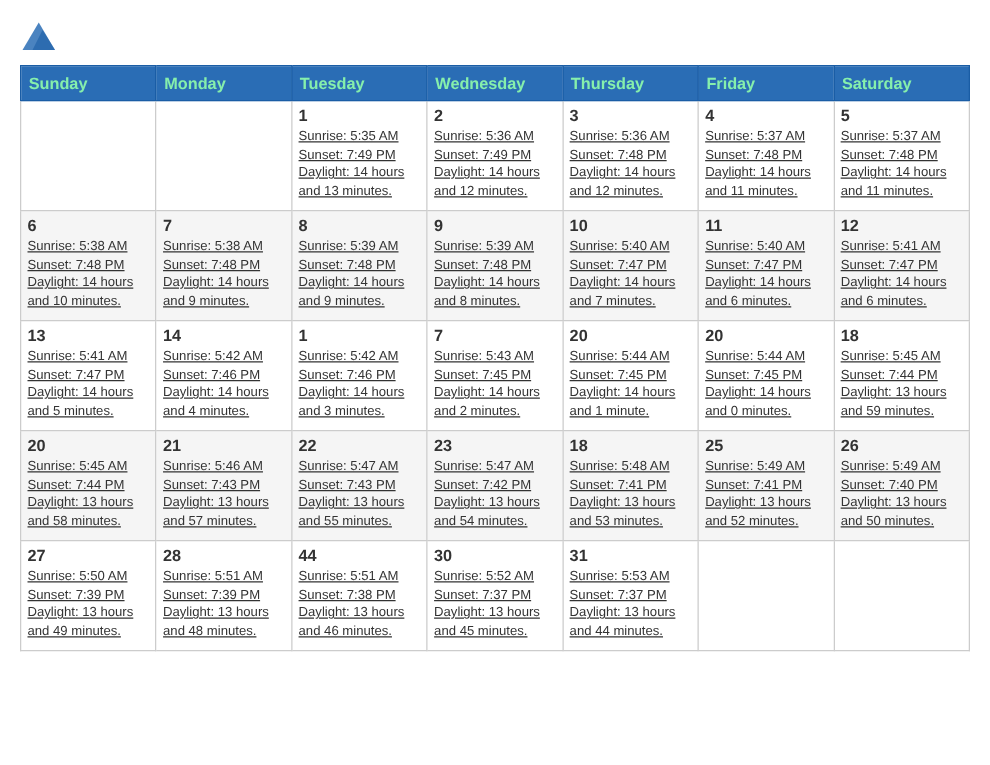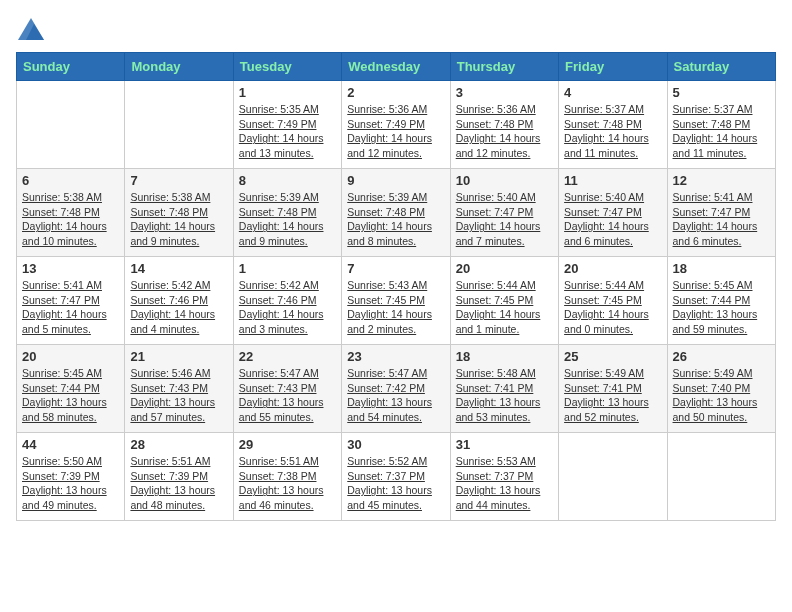--- a/index.html
+++ b/index.html
@@ -230,29 +230,29 @@
           <span class="day-number">25</span>
           <div class="day-info">Sunrise: 5:49 AM<br>Sunset: 7:41 PM<br>Daylight: 13 hours and 52 minutes.</div>
         </td>
         <td>
           <span class="day-number">26</span>
           <div class="day-info">Sunrise: 5:49 AM<br>Sunset: 7:40 PM<br>Daylight: 13 hours and 50 minutes.</div>
         </td>
       </tr>
       <tr>
         <td>
-          <span class="day-number">44</span>
+          <span class="day-number">27</span>
           <div class="day-info">Sunrise: 5:50 AM<br>Sunset: 7:39 PM<br>Daylight: 13 hours and 49 minutes.</div>
         </td>
         <td>
           <span class="day-number">28</span>
           <div class="day-info">Sunrise: 5:51 AM<br>Sunset: 7:39 PM<br>Daylight: 13 hours and 48 minutes.</div>
         </td>
         <td>
-          <span class="day-number">29</span>
+          <span class="day-number">44</span>
           <div class="day-info">Sunrise: 5:51 AM<br>Sunset: 7:38 PM<br>Daylight: 13 hours and 46 minutes.</div>
         </td>
         <td>
           <span class="day-number">30</span>
           <div class="day-info">Sunrise: 5:52 AM<br>Sunset: 7:37 PM<br>Daylight: 13 hours and 45 minutes.</div>
         </td>
         <td>
           <span class="day-number">31</span>
           <div class="day-info">Sunrise: 5:53 AM<br>Sunset: 7:37 PM<br>Daylight: 13 hours and 44 minutes.</div>
         </td>

